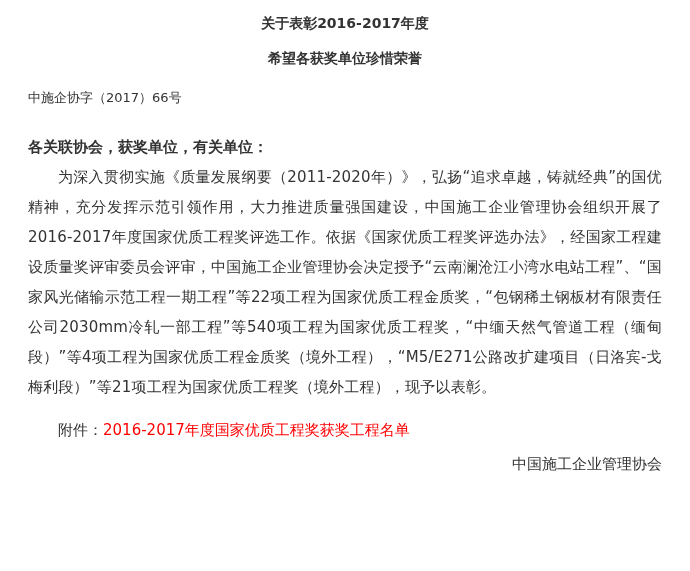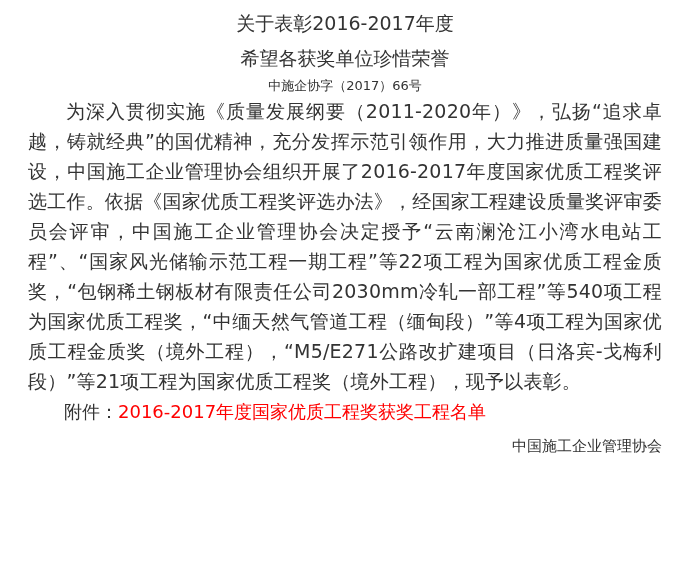--- a/index.html
+++ b/index.html
@@ -9,51 +9,52 @@
     width: 690px;
     height: 571px;
     margin: 0 auto;
     background: #ffffff;
     color: #333333;
     padding: 6px 28px 0 28px;
     overflow: hidden;
   }
   .title-line {
     text-align: center;
-    font-size: 19px;
-    font-weight: normal;
+    font-size: 14px;
+    font-weight: bold;
     line-height: 35px;
     color: #333333;
   }
   .doc-number {
-    text-align: center;
+    text-align: left;
     font-size: 13px;
     line-height: 20px;
+    margin-top: 12px;
     color: #333333;
   }
   .salutation {
     margin-top: 24px;
     font-size: 15px;
     font-weight: bold;
     line-height: 30px;
     color: #333333;
   }
   .para {
-    font-size: 19px;
+    font-size: 15px;
     line-height: 30px;
     text-align: justify;
     text-indent: 2em;
     color: #333333;
     letter-spacing: 0.2px;
   }
   .attachment {
-    font-size: 18px;
+    font-size: 15px;
     line-height: 28px;
     text-indent: 2em;
-    margin-top: 2px;
+    margin-top: 14px;
     white-space: nowrap;
   }
   .attachment-label { color: #333333; }
   .attachment-link {
     color: #ff0000;
     text-decoration: none;
     cursor: pointer;
   }
   .signature {
     text-align: right;
@@ -67,20 +68,21 @@
 <body>
 
 <div class="page">
 
   <div class="title-line">关于表彰2016-2017年度</div>
 
   <div class="title-line">希望各获奖单位珍惜荣誉</div>
 
   <div class="doc-number">中施企协字（2017）66号</div>
 
+  <div class="salutation">各关联协会，获奖单位，有关单位：</div>
 
   <p class="para">为深入贯彻实施《质量发展纲要（2011-2020年）》，弘扬“追求卓越，铸就经典”的国优精神，充分发挥示范引领作用，大力推进质量强国建设，中国施工企业管理协会组织开展了2016-2017年度国家优质工程奖评选工作。依据《国家优质工程奖评选办法》，经国家工程建设质量奖评审委员会评审，中国施工企业管理协会决定授予“云南澜沧江小湾水电站工程”、“国家风光储输示范工程一期工程”等22项工程为国家优质工程金质奖，“包钢稀土钢板材有限责任公司2030mm冷轧一部工程”等540项工程为国家优质工程奖，“中缅天然气管道工程（缅甸段）”等4项工程为国家优质工程金质奖（境外工程），“M5/E271公路改扩建项目（日洛宾-戈梅利段）”等21项工程为国家优质工程奖（境外工程），现予以表彰。</p>
 
 
   <p class="attachment">
     <span class="attachment-label">附件：</span><a class="attachment-link">2016-2017年度国家优质工程奖获奖工程名单</a>
   </p>
 
   <div class="signature">中国施工企业管理协会</div>
 

